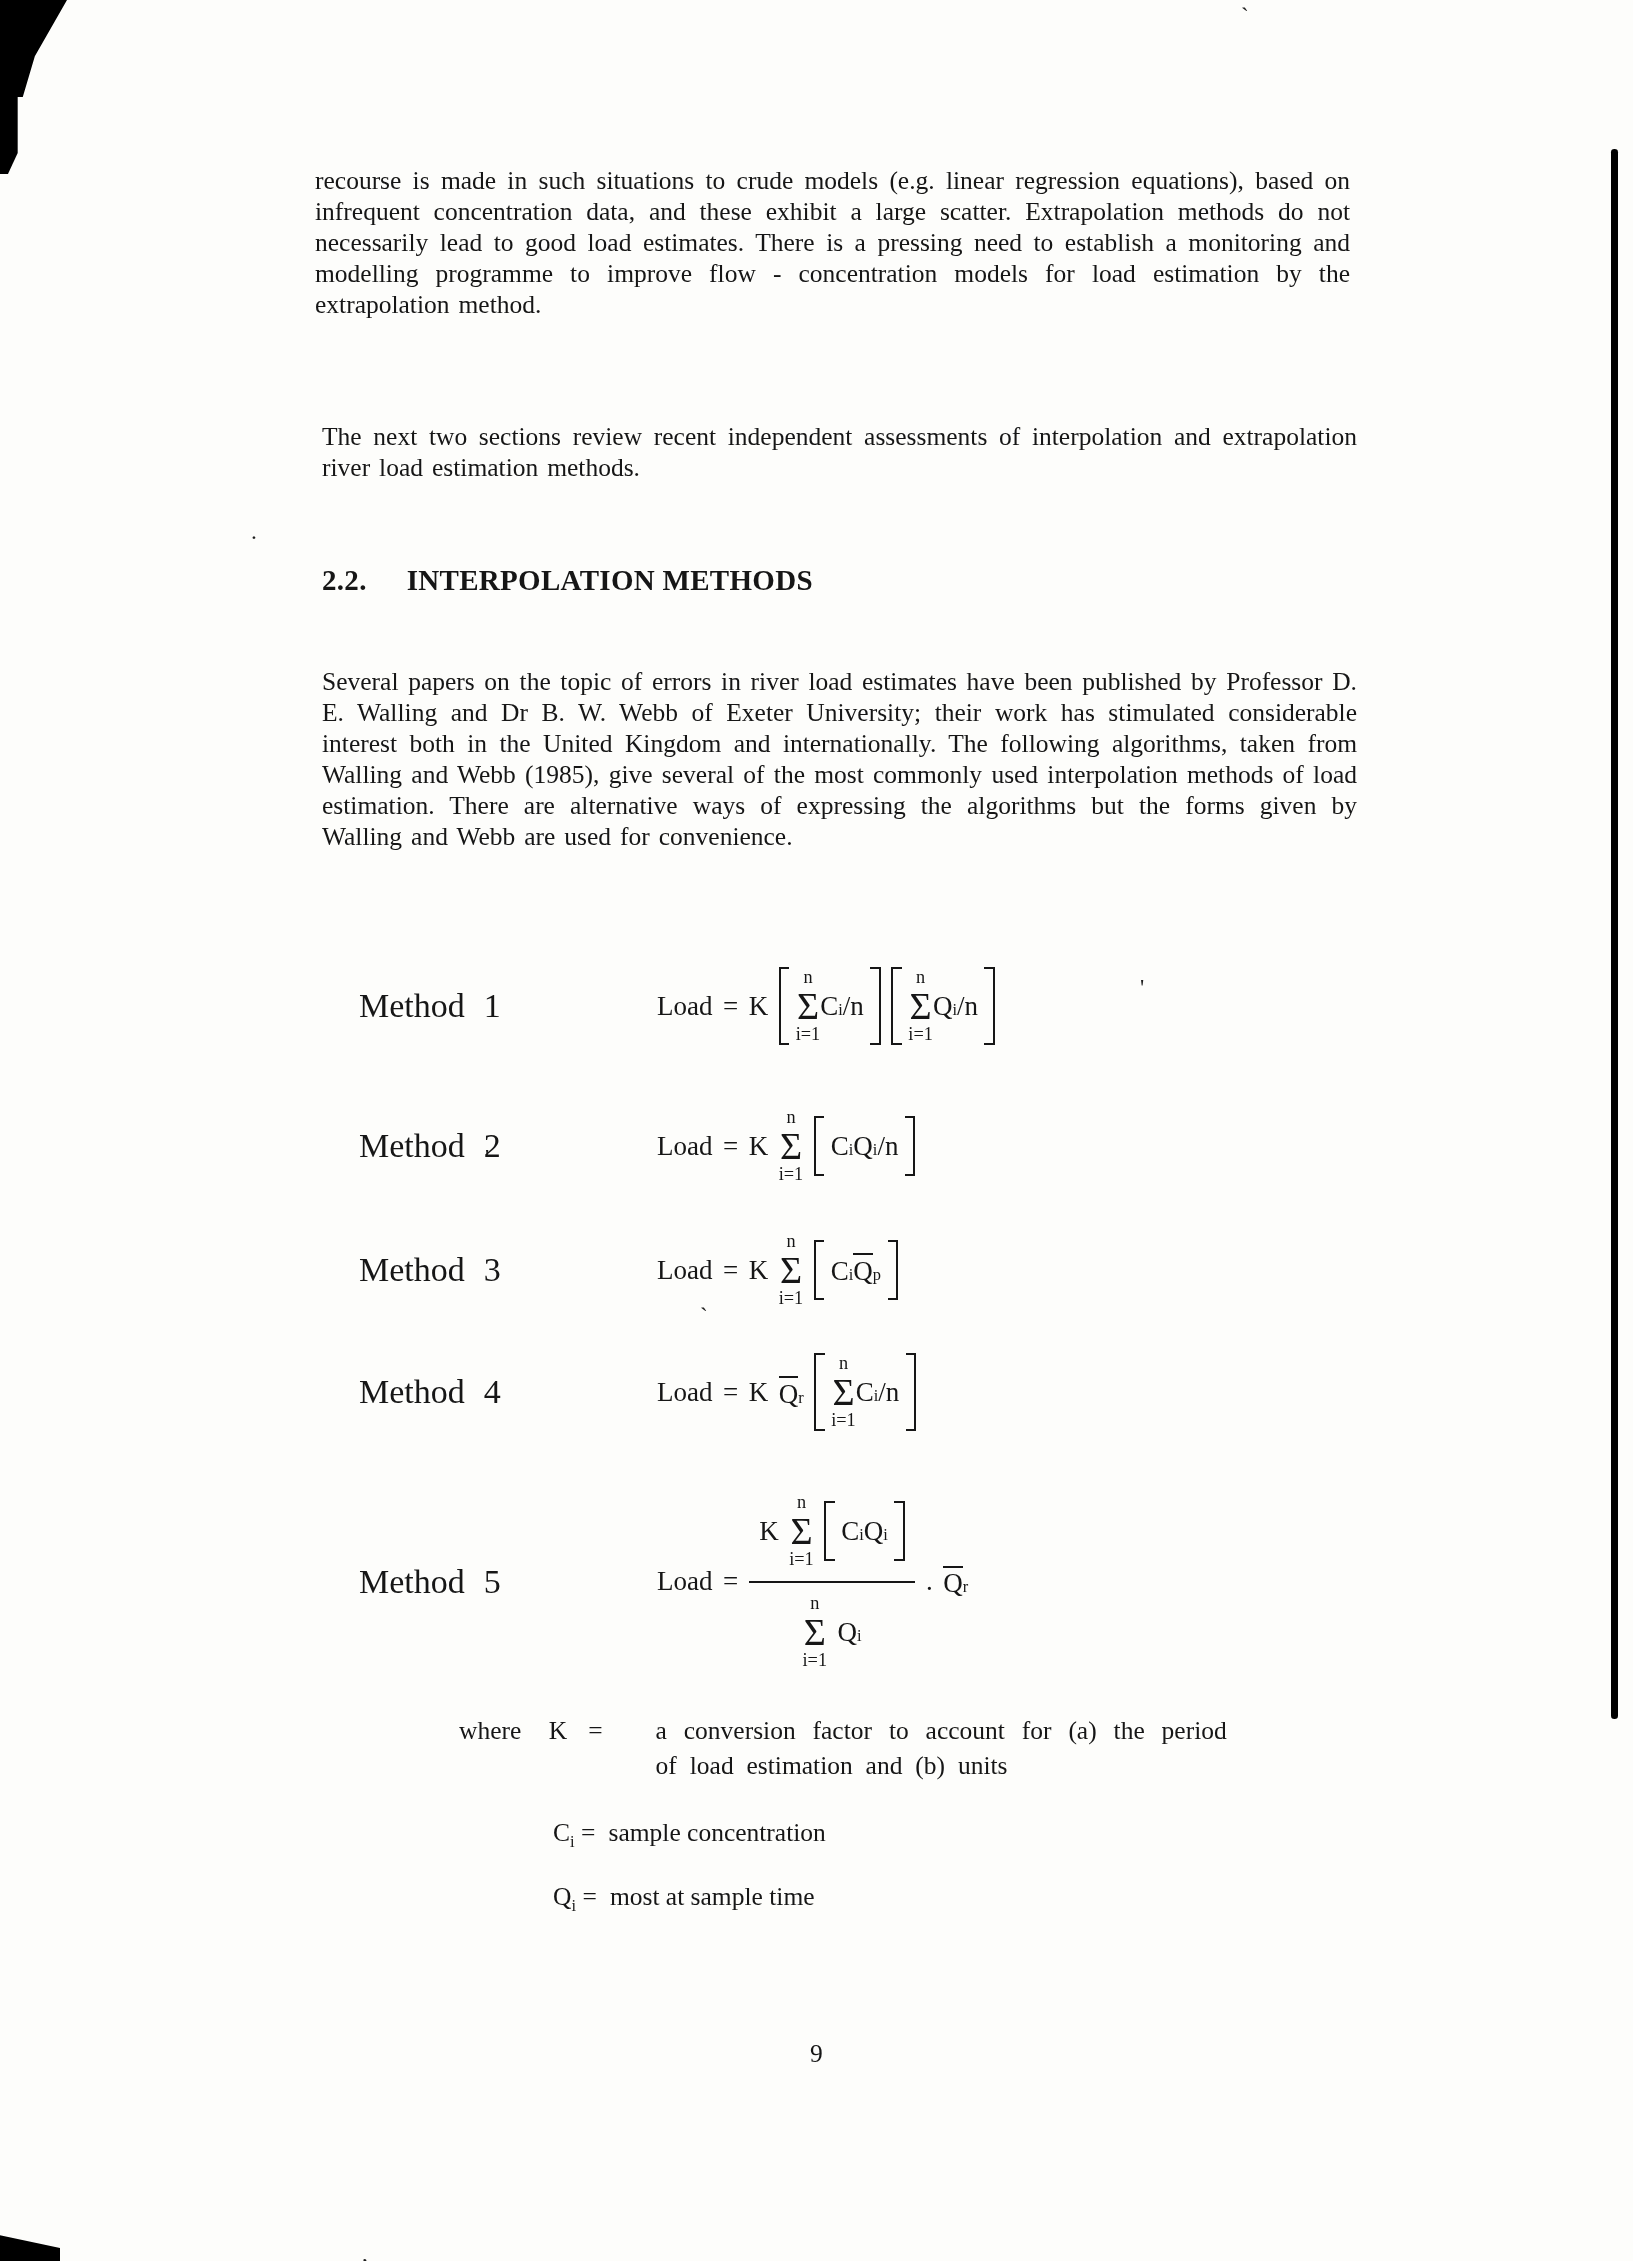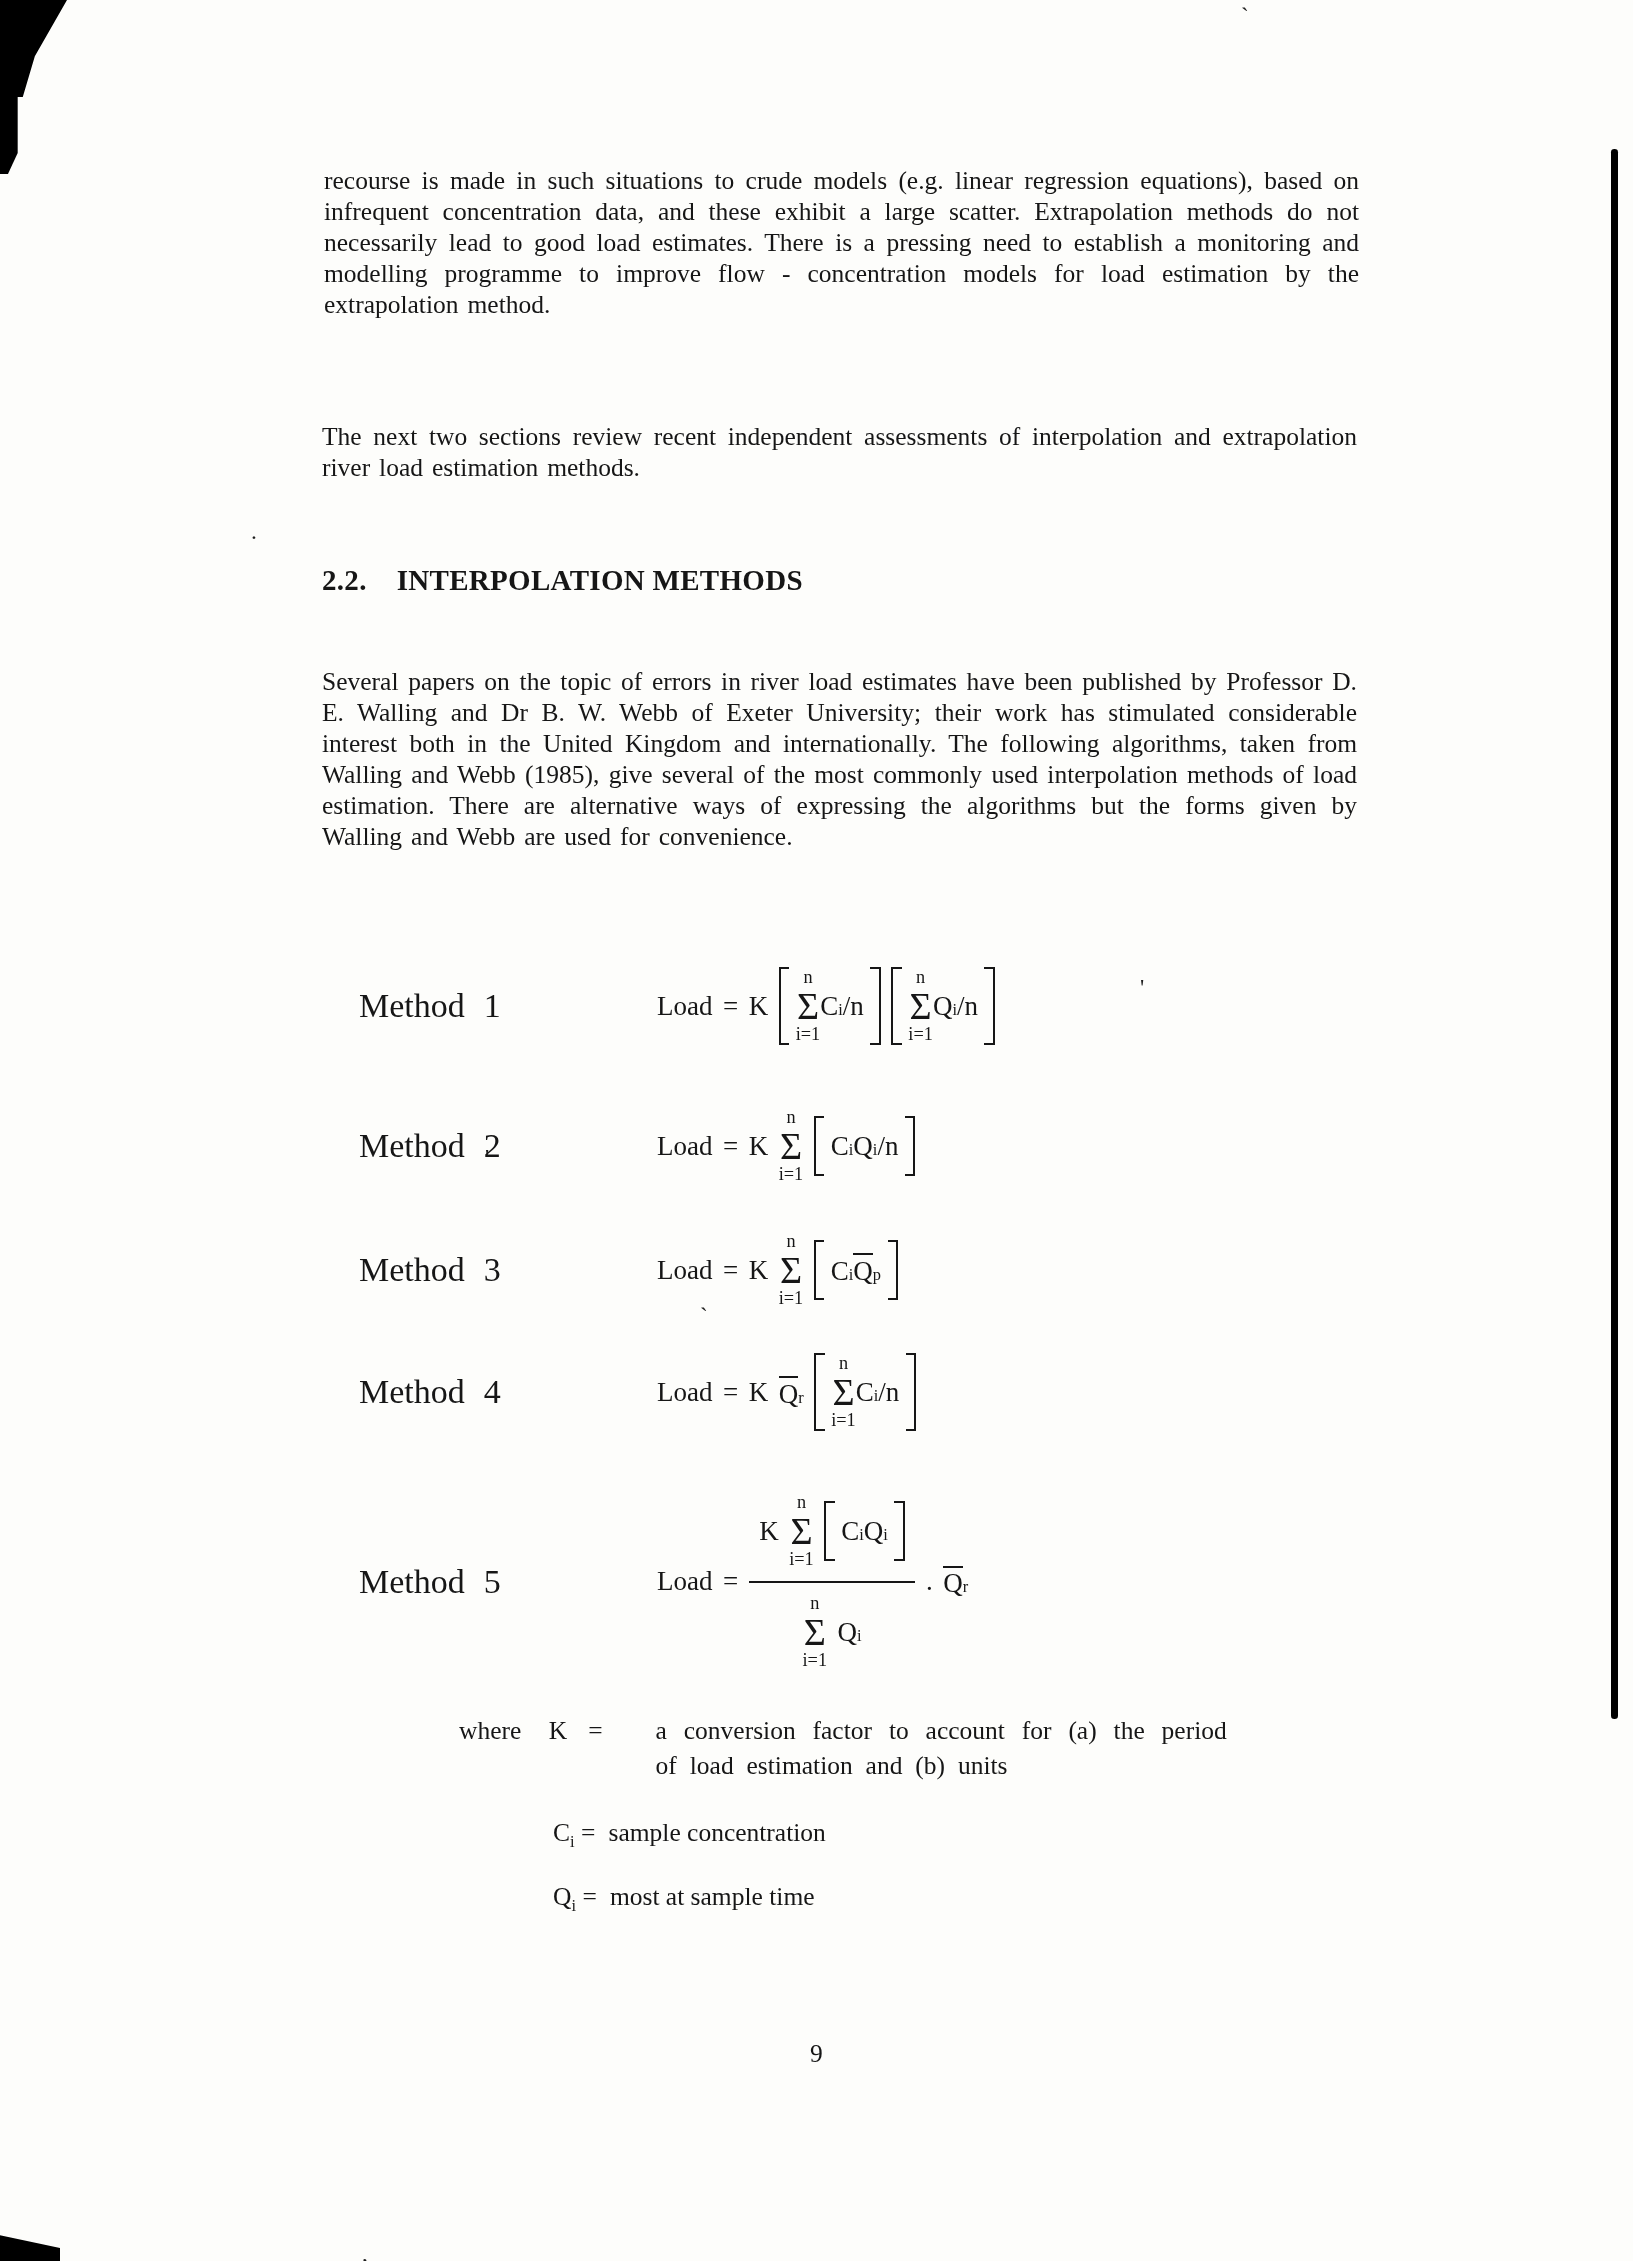--- a/index.html
+++ b/index.html
@@ -11,29 +11,29 @@
     color:#161616;
     overflow:hidden;
   }
   .para {
     position:absolute;
     text-align:justify;
     font-size:25.5px;
     line-height:31px;
     word-spacing:2.6px;
   }
-  #p1 { left:324px; top:165px; width:1035px; }
+  #p1 { left:315px; top:165px; width:1035px; }
   #p2 { left:322px; top:406px; width:1035px;margin-top:15px; }
   #p3 { left:322px; top:666px; width:1035px; }
 
   .heading {
     position:absolute; left:322px; top:564px;
     font-weight:bold; font-size:29px; letter-spacing:0.3px;
   }
-  .heading .hnum { margin-right:30px; }
+  .heading .hnum { margin-right:40px; }
 
   .method-row {
     position:absolute; left:322px;
     display:flex; align-items:center;
   }
   .method-label { width:298px; flex:0 0 auto; font-size:34px; word-spacing:10.5px;margin-left:37px; }
   .formula { display:flex; align-items:center; font-size:27px; gap:10.5px; }
   .tok { white-space:nowrap; }
   sub { font-size:16.4px; }
 

